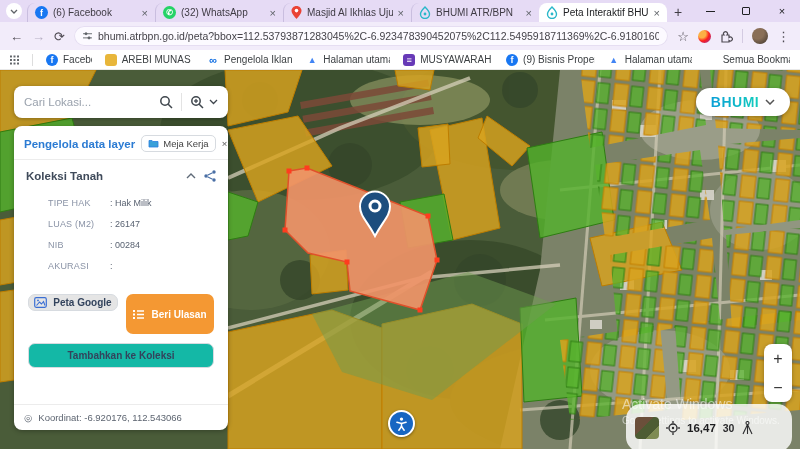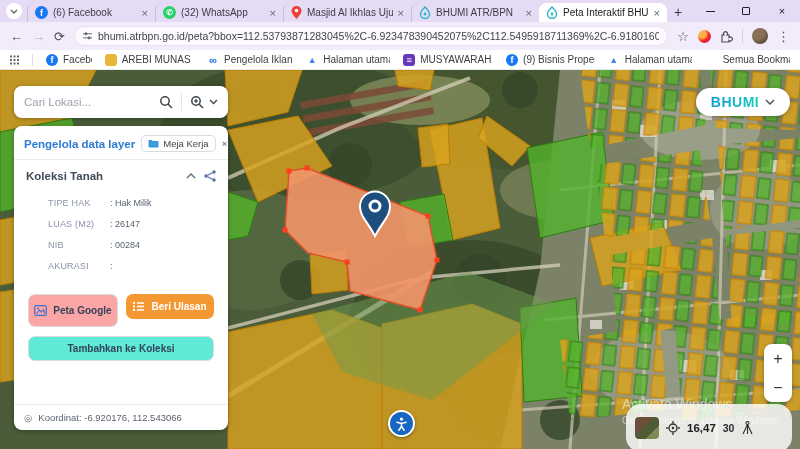--- a/index.html
+++ b/index.html
@@ -75,25 +75,25 @@
     padding:2px 6px; font-size:9.5px; color:#444; white-space:nowrap; }
   .tutup { display:flex; align-items:center; gap:3px; font-size:9.5px; color:#555; }
   .ic-div { height:1px; background:#ececec; }
   .sectrow { display:flex; align-items:center; padding:10px 12px 8px; gap:8px; }
   .sectname { font-size:11.5px; font-weight:bold; color:#3f4a5a; flex:1; }
   .fields { padding:8px 4px 4px 16px; }
   .frow { display:flex; margin-bottom:11px; }
   .flabel { width:62px; font-size:9px; color:#8a93a6; letter-spacing:.2px;margin-left:18px; }
   .fvalue { font-size:9px; color:#5a6372; }
   .btnrow { display:flex; gap:8px; padding:8px 14px 0; }
-  .btn-outline { flex:1; height:33px; border:1px solid #d7dbe0; border-radius:7px; background:#fca5a5;
+  .btn-outline { flex:1; height:17px; border:1px solid #d7dbe0; border-radius:7px; background:#e5e5e5;
     display:flex; align-items:center; justify-content:center; gap:6px; font-size:10px; font-weight:bold; color:#33435c; }
-  .btn-orange { flex:1; height:25px; border:none; border-radius:7px; background:#f49833; color:#fff;
+  .btn-orange { flex:1; height:40px; border:none; border-radius:7px; background:#f49833; color:#fff;
     display:flex; align-items:center; justify-content:center; gap:6px; font-size:10px; font-weight:bold; }
-  .btn-wide { margin:9px 14px 0; height:25px; border:1px solid #d7dbe0; border-radius:7px; background:#5eead4;
+  .btn-wide { margin:9px 14px 0; height:25px; border:1px solid #d7dbe0; border-radius:7px; background:#14b8a6;
     display:flex; align-items:center; justify-content:center; font-size:10px; font-weight:bold; color:#33435c; }
   .ic-spacer { flex:1; }
   .ic-foot { border-top:1px solid #ececec; padding:7px 10px; display:flex; align-items:center; gap:6px;
     font-size:9.5px; color:#5c6470; }
 
   
   .bhumibtn { position:absolute; right:10px; top:18px; width:94px; height:28px; background:#fff;
     border-radius:15px; box-shadow:0 1px 4px rgba(0,0,0,.3); display:flex; align-items:center;
     justify-content:center; gap:6px; }
   .bhumilogo { font-size:14px; font-weight:bold; letter-spacing:.5px;

